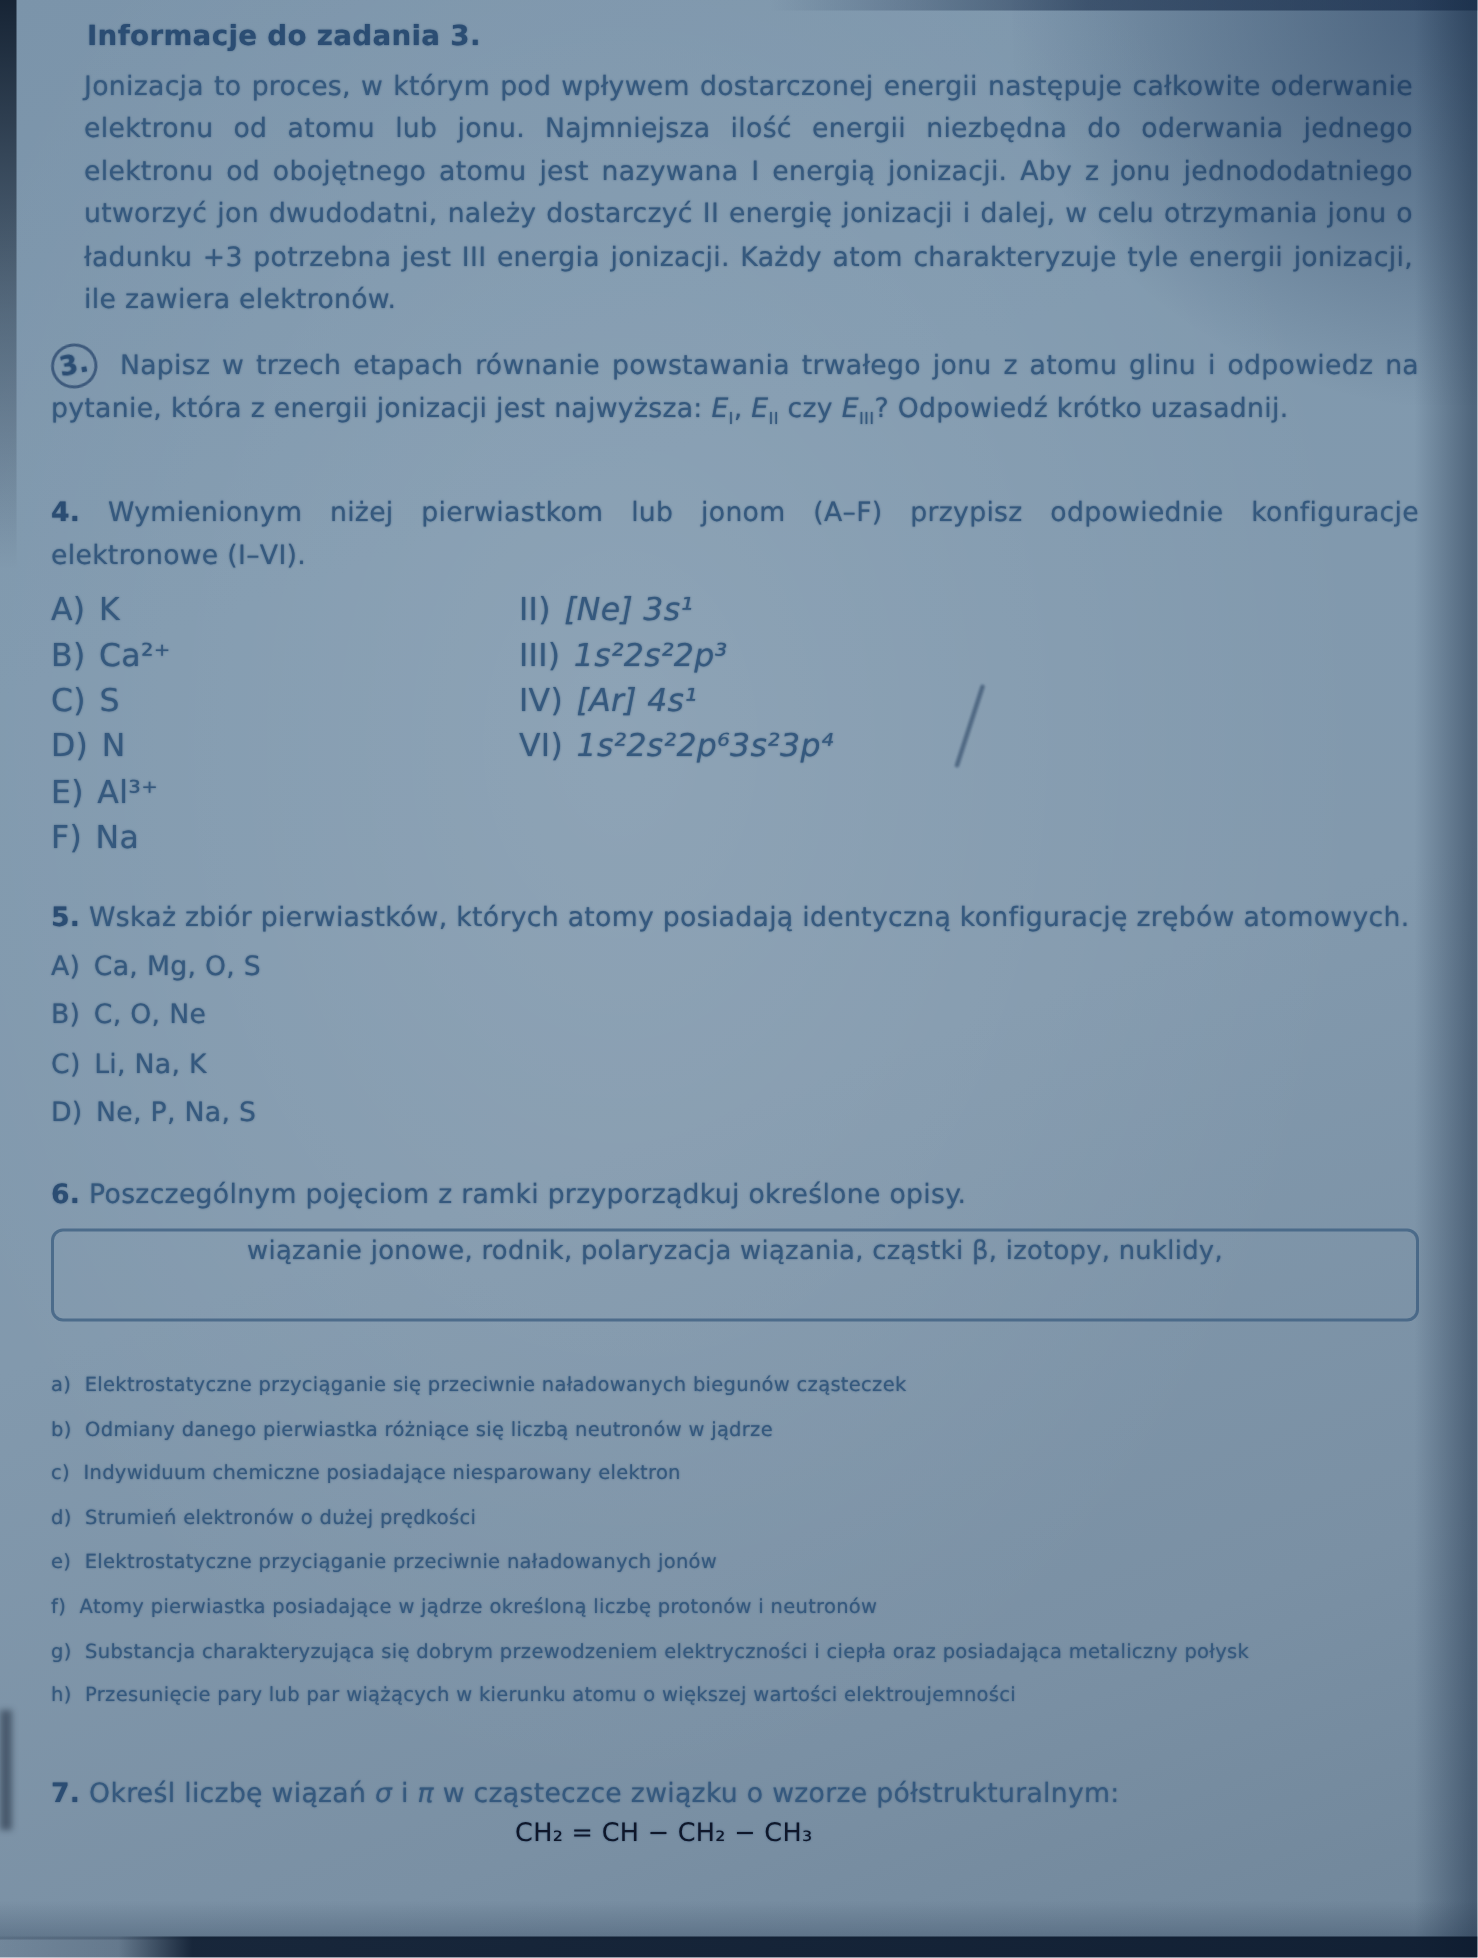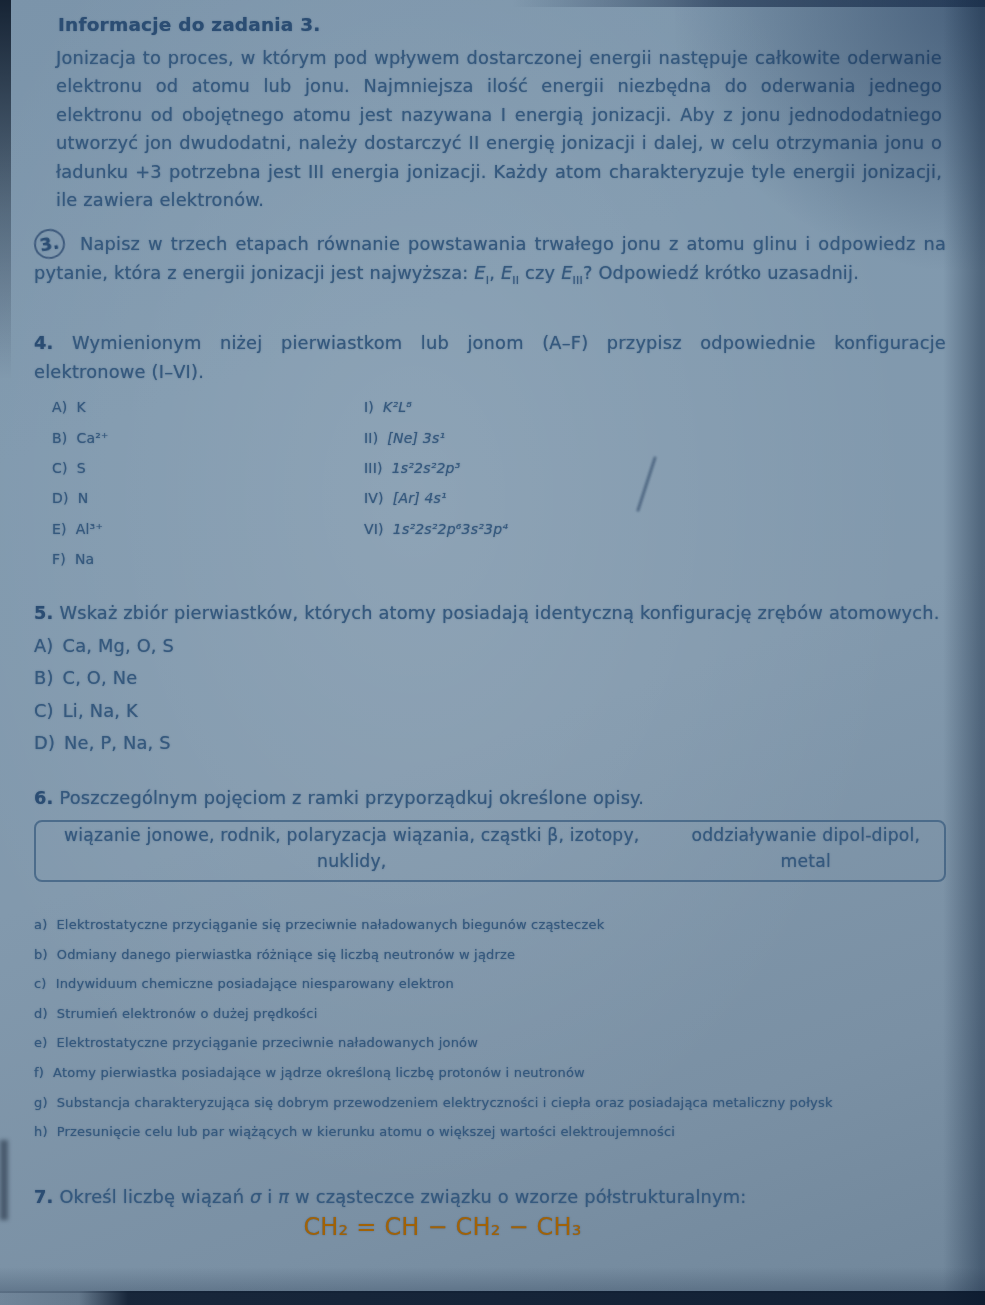--- a/index.html
+++ b/index.html
@@ -23,33 +23,33 @@
   .info-body{margin:9px 0 0 22px;width:886px;}
   
   .q3{margin-top:15px;}
   .pen-circle{display:inline-block;width:27px;height:26px;border:2px solid rgba(40,70,108,0.75);
     border-radius:50%;text-align:center;line-height:25px;transform:rotate(-10deg);
     margin-right:7px;filter:blur(0.2px);}
   .q4{margin-top:34px;}
   .q4-cols{margin-top:6px;display:flex;}
   .q4-col-left{width:312px;}
   .q4-col-right{flex:1;}
-  .row{font-size:14px;line-height:30.4px;margin-left:18px;}
+  .row{font-size:21px;line-height:30.4px;}
   .lbl{margin-right:9px;}
   .q5{margin-top:24px;}
   .q5-opts{margin-top:3px;}
   .opt{font-size:17.8px;line-height:32.4px;}
   .q6{margin-top:24px;}
   .terms-box{margin-top:8px;height:62px;border:2px solid rgba(62,96,130,0.8);border-radius:8px;
     display:flex;justify-content:center;text-align:center;
     font-size:17.2px;line-height:26px;box-sizing:border-box;}
   .q6-items{margin-top:28px;}
   .q6-item{font-size:13px;line-height:29.6px;}
   .q7{margin-top:36px;}
-  .formula{margin-top:2px;text-align:center;padding-right:95px;font-size:24px;color:#a16207;}
+  .formula{margin-top:2px;text-align:center;padding-right:95px;font-size:17px;color:#0f172a;}
   
   .shade{position:absolute;pointer-events:none;}
   .edge-top-right{top:0;right:0;width:310px;height:270px;
     background:radial-gradient(ellipse at 100% 0%, rgba(14,38,72,0.50) 0%, rgba(14,38,72,0.22) 42%, rgba(14,38,72,0) 72%);}
   .edge-top{top:0;left:52%;right:0;height:7px;
     background:linear-gradient(to right, rgba(16,36,66,0) 0%, rgba(16,36,66,0.55) 45%, rgba(16,36,66,0.6) 100%);}
   .edge-right{top:0;right:0;bottom:0;width:42px;
     background:linear-gradient(to right, rgba(20,40,65,0) 0%, rgba(20,40,65,0.45) 92%);}
   .edge-left{left:0;top:0;width:11px;height:380px;
     background:linear-gradient(to bottom, rgba(9,21,37,0.88) 0%, rgba(9,21,37,0.35) 55%, rgba(9,21,37,0) 100%);}
@@ -86,21 +86,20 @@
     <div class="q4-cols">
       <div class="q4-col-left">
         <div class="row txt"><span class="lbl">A)</span><span>K</span></div>
         <div class="row txt"><span class="lbl">B)</span><span>Ca²⁺</span></div>
         <div class="row txt"><span class="lbl">C)</span><span>S</span></div>
         <div class="row txt"><span class="lbl">D)</span><span>N</span></div>
         <div class="row txt"><span class="lbl">E)</span><span>Al³⁺</span></div>
         <div class="row txt"><span class="lbl">F)</span><span>Na</span></div>
       </div>
       <div class="q4-col-right">
-        <div class="row txt"><span class="lbl">I)</span><span class="italic">K²L⁸</span></div>
         <div class="row txt"><span class="lbl">II)</span><span class="italic">[Ne] 3s¹</span></div>
         <div class="row txt"><span class="lbl">III)</span><span class="italic">1s²2s²2p³</span></div>
         <div class="row txt"><span class="lbl">IV)</span><span class="italic">[Ar] 4s¹</span></div>
         <div class="row txt"><span class="lbl">VI)</span><span class="italic">1s²2s²2p⁶3s²3p⁴</span></div>
       </div>
     </div>
   </section>
 
   <section class="q5">
     <p class="para just txt">
@@ -115,31 +114,30 @@
     </div>
   </section>
 
   <section class="q6">
     <p class="para txt">
       <span class="bold">6.</span>
       <span>Poszczególnym pojęciom z ramki przyporządkuj określone opisy.</span>
     </p>
     <div class="terms-box txt">
       <div>wiązanie jonowe, rodnik, polaryzacja wiązania, cząstki β, izotopy, nuklidy,</div>
-      <div>oddziaływanie dipol-dipol, metal</div>
     </div>
     <div class="q6-items">
       <div class="q6-item txt"><span class="lbl">a)</span><span>Elektrostatyczne przyciąganie się przeciwnie naładowanych biegunów cząsteczek</span></div>
       <div class="q6-item txt"><span class="lbl">b)</span><span>Odmiany danego pierwiastka różniące się liczbą neutronów w jądrze</span></div>
       <div class="q6-item txt"><span class="lbl">c)</span><span>Indywiduum chemiczne posiadające niesparowany elektron</span></div>
       <div class="q6-item txt"><span class="lbl">d)</span><span>Strumień elektronów o dużej prędkości</span></div>
       <div class="q6-item txt"><span class="lbl">e)</span><span>Elektrostatyczne przyciąganie przeciwnie naładowanych jonów</span></div>
       <div class="q6-item txt"><span class="lbl">f)</span><span>Atomy pierwiastka posiadające w jądrze określoną liczbę protonów i neutronów</span></div>
       <div class="q6-item txt"><span class="lbl">g)</span><span>Substancja charakteryzująca się dobrym przewodzeniem elektryczności i ciepła oraz posiadająca metaliczny połysk</span></div>
-      <div class="q6-item txt"><span class="lbl">h)</span><span>Przesunięcie celu lub par wiążących w kierunku atomu o większej wartości elektroujemności</span></div>
+      <div class="q6-item txt"><span class="lbl">h)</span><span>Przesunięcie pary lub par wiążących w kierunku atomu o większej wartości elektroujemności</span></div>
     </div>
   </section>
 
   <section class="q7">
     <p class="para txt">
       <span class="bold">7.</span>
       <span>Określ liczbę wiązań </span><span class="italic">σ</span><span> i </span><span class="italic">π</span><span> w cząsteczce związku o wzorze półstrukturalnym:</span>
     </p>
     <div class="formula txt">CH₂ = CH − CH₂ − CH₃</div>
   </section>

